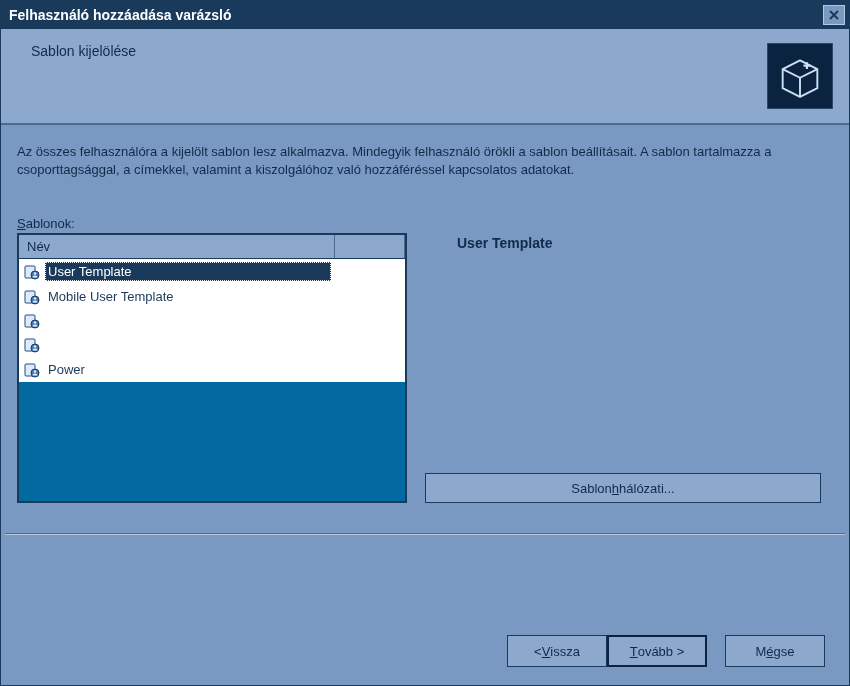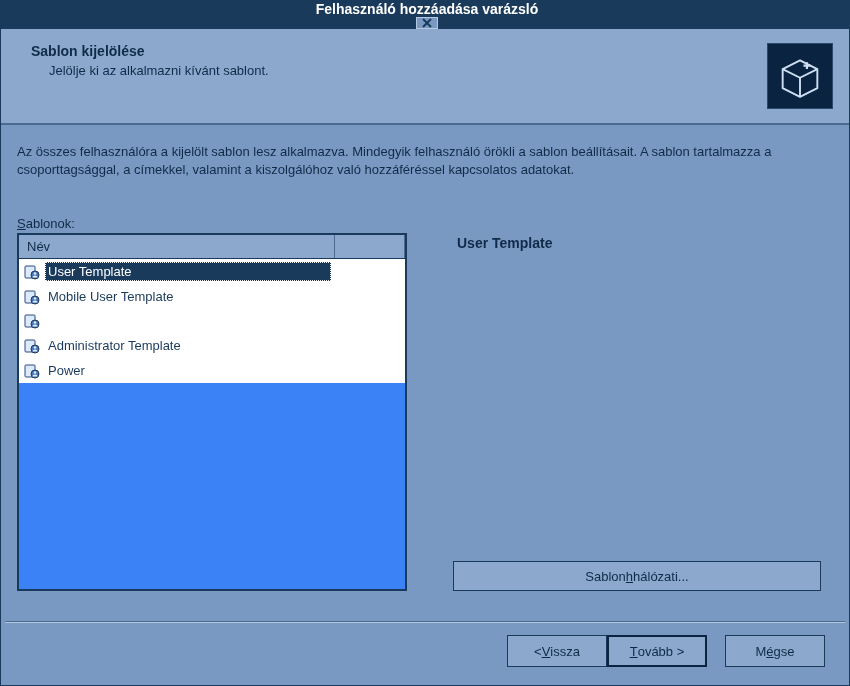--- a/index.html
+++ b/index.html
@@ -22,21 +22,20 @@
   }
   .titlebar {
     background: #1a3a5c;
     color: #fff;
     height: 28px;
     display: flex;
     align-items: center;
     padding: 0 4px 0 8px;
     font-weight: bold;
     font-size: 14px;
-    flex-direction: column;
   }
   .titlebar-text { flex: 1; }
   .close-btn {
     width: 22px;
     height: 20px;
     background: #7a99c2;
     border: 1px solid #b5c8e0;
     color: #1a3a5c;
     display: flex;
     align-items: center;
@@ -48,21 +47,21 @@
   }
   .header-area {
     background: #8ca9cd;
     padding: 14px 16px 14px 30px;
     display: flex;
     align-items: flex-start;
     border-bottom: 2px solid #4a6a90;
   }
   .header-left { flex: 1; }
   .header-title {
-    font-weight: bold;
+    font-weight: normal;
     color: #102a48;
     font-size: 14px;
     margin-bottom: 4px;
   }
   .header-subtitle {
     color: #102a48;
     font-size: 13px;
     padding-left: 18px;
   }
   .header-icon {
@@ -92,22 +91,22 @@
   .sablonok-label .u { text-decoration: underline; }
   .main-row {
     display: flex;
     gap: 50px;
     align-items: stretch;
   }
   .left-col { flex: 0 0 390px; }
   .right-col { flex: 1; position: relative; }
   .list-container {
     border: 2px solid #1a3a5c;
-    background: #3b82f6;
-    height: 358px;
+    background: #0369a1;
+    height: 270px;
     overflow: hidden;
   }
   .list-header {
     display: flex;
     border-bottom: 1px solid #1a3a5c;
   }
   .list-header-cell {
     background: #8ca9cd;
     border-right: 1px solid #4a6a90;
     padding: 4px 8px;
@@ -153,21 +152,21 @@
     margin-bottom: 4px;
   }
   .detail-desc {
     font-size: 13px;
     line-height: 1.4;
   }
   .add-template-btn {
     position: absolute;
     bottom: 0;
     right: 0;
-    width: 368px;
+    width: 396px;
     height: 30px;
     background: #8ca9cd;
     border: 1px solid #1a3a5c;
     color: #102a48;
     font-size: 13px;
     display: flex;
     align-items: center;
     justify-content: center;
   }
   .add-template-btn .u { text-decoration: underline; }
@@ -211,21 +210,20 @@
     <div class="close-btn">
       <svg viewBox="0 0 10 10" width="10" height="10">
           <path d="M1 1 L9 9 M9 1 L1 9" stroke="#1a3a5c" stroke-width="2"></path>
         </svg>
     </div>
   </div>
 
   <div class="header-area">
     <div class="header-left">
       <div class="header-title">Sablon kijelölése</div>
-      <div class="header-subtitle">Jelölje ki az alkalmazni kívánt sablont.</div>
     </div>
     <div class="header-icon">
       <svg viewBox="0 0 60 60">
         <g stroke="#cfe0f2" stroke-width="2.2" fill="none" stroke-linejoin="round">
           <path d="M10 22 L30 12 L50 22 L50 44 L30 54 L10 44 Z"></path>
           <path d="M10 22 L30 32 L50 22"></path>
           <path d="M30 32 L30 54"></path>
           <path d="M38 22 L38 14 M34 18 L42 18" stroke-width="2.5"></path>
         </g>
       </svg>
@@ -279,21 +277,20 @@
             </div>
             <div class="list-item">
               <span class="template-icon">
                 <svg viewBox="0 0 18 18">
                     <rect x="2" y="3" width="10" height="12" rx="1" fill="#dceafd" stroke="#2a4a80" stroke-width="1"></rect>
                     <circle cx="12" cy="12" r="4" fill="#4a75b5" stroke="#1a3a5c" stroke-width="1"></circle>
                     <circle cx="12" cy="10.5" r="1.3" fill="#dceafd"></circle>
                     <path d="M9.5 14.5 a2.5 2 0 0 1 5 0 z" fill="#dceafd"></path>
                   </svg>
               </span>
-              <span class="item-text-wrap"><span>Administrator Template</span></span>
             </div>
             <div class="list-item">
               <span class="template-icon">
                 <svg viewBox="0 0 18 18">
                     <rect x="2" y="3" width="10" height="12" rx="1" fill="#dceafd" stroke="#2a4a80" stroke-width="1"></rect>
                     <circle cx="12" cy="12" r="4" fill="#4a75b5" stroke="#1a3a5c" stroke-width="1"></circle>
                     <circle cx="12" cy="10.5" r="1.3" fill="#dceafd"></circle>
                     <path d="M9.5 14.5 a2.5 2 0 0 1 5 0 z" fill="#dceafd"></path>
                   </svg>
               </span>

